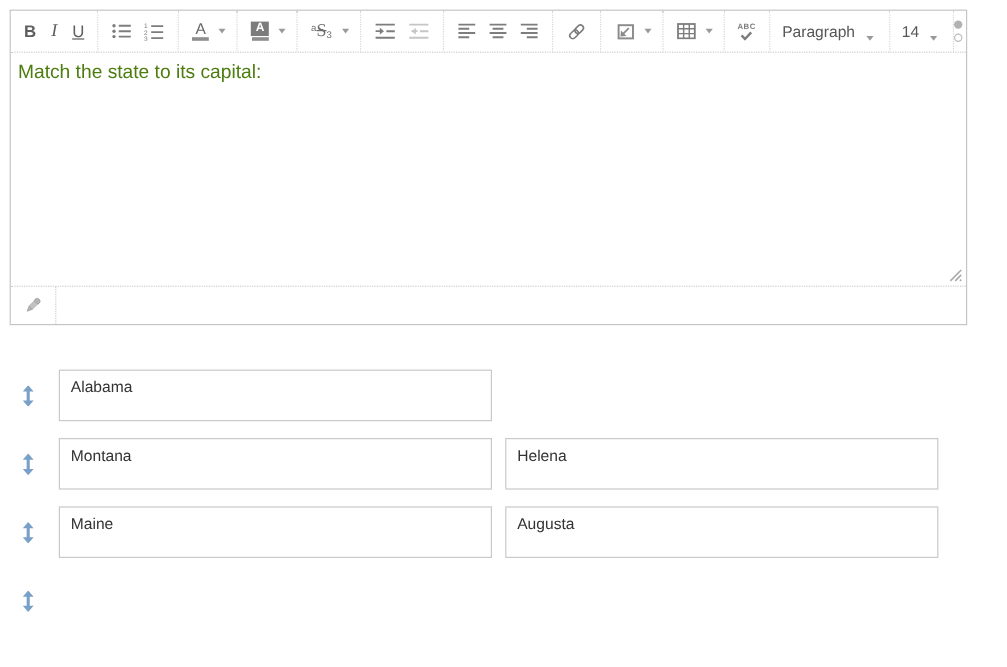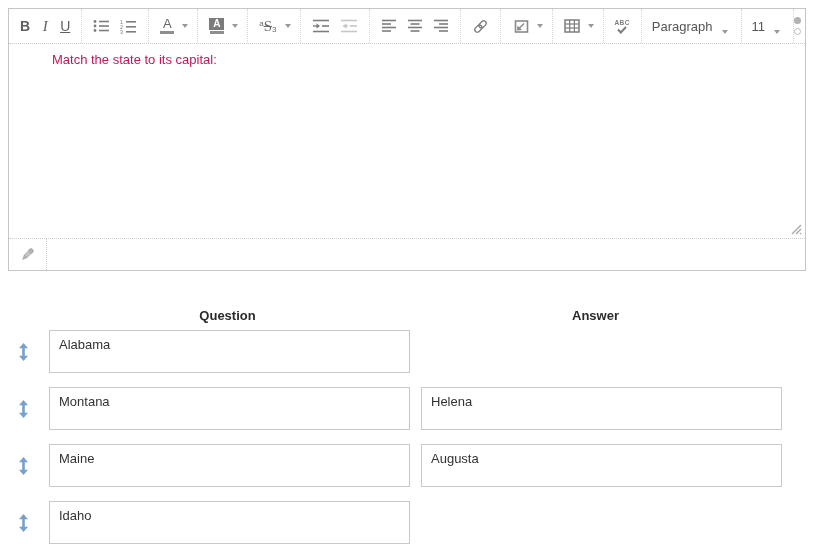--- a/index.html
+++ b/index.html
@@ -55,21 +55,21 @@
   .tb-spacer { flex:1; }
   .tb-dots {
     display:flex; flex-direction:column; justify-content:center; align-items:center;
     gap:4px; padding:0 12px 0 0;
   }
   .dot-filled { width:7px; height:7px; border-radius:50%; background:#b2b2b2; }
   .dot-hollow { width:7px; height:7px; border-radius:50%; border:1px solid #bcbcbc; background:#fff; }
 
   .content {
     position:relative; height:194px; padding:8px 6px;
-    font-size:13px; color:#be185d; cursor:text;margin-left:37px;
+    font-size:16px; color:#4d7c0f; cursor:text;
   }
   .resize-handle { position:absolute; right:2px; bottom:2px; cursor:nwse-resize; }
 
   .statusbar { display:flex; height:32px; border-top:1px dotted #cccccc; }
   .path-cell {
     width:38px; border-right:1px dotted #cccccc;
     display:flex; align-items:center; justify-content:center;
   }
 
   
@@ -279,21 +279,21 @@
 
     <div class="tb-group">
       <div class="tb-select">
         <span class="lbl">Paragraph</span>
         <span class="caret"></span>
       </div>
     </div>
 
     <div class="tb-group">
       <div class="tb-select">
-        <span class="lbl">11</span>
+        <span class="lbl">14</span>
         <span class="caret"></span>
       </div>
     </div>
 
     <div class="tb-spacer"></div>
 
     <div class="tb-dots">
       <span class="dot-filled"></span>
       <span class="dot-hollow"></span>
     </div>
@@ -320,26 +320,20 @@
             <path d="M6.6 11.2 L8.5 15.4 L10.4 11.2 Z" fill="#b4b4b4" stroke="#a0a0a0" stroke-width="0.6"></path>
           </g>
         </svg>
       </span>
     </div>
   </div>
 </div>
 
 <div class="matching">
 
-  <div class="headers">
-    <div class="col-spacer"></div>
-    <div class="col-head">Question</div>
-    <div class="col-gap"></div>
-    <div class="col-head">Answer</div>
-  </div>
 
   <div class="match-row">
     <div class="handle-cell">
       <span>
         <svg width="13" height="18" viewBox="0 0 13 18">
           <line x1="6.5" y1="4" x2="6.5" y2="14" stroke="#78a0c8" stroke-width="2.6"></line>
           <path d="M6.5 0 L11 5.2 L2 5.2 Z" fill="#78a0c8"></path>
           <path d="M6.5 18 L2 12.8 L11 12.8 Z" fill="#78a0c8"></path>
         </svg>
       </span>
@@ -381,17 +375,16 @@
   <div class="match-row">
     <div class="handle-cell">
       <span>
         <svg width="13" height="18" viewBox="0 0 13 18">
           <line x1="6.5" y1="4" x2="6.5" y2="14" stroke="#78a0c8" stroke-width="2.6"></line>
           <path d="M6.5 0 L11 5.2 L2 5.2 Z" fill="#78a0c8"></path>
           <path d="M6.5 18 L2 12.8 L11 12.8 Z" fill="#78a0c8"></path>
         </svg>
       </span>
     </div>
-    <textarea class="match-input" style="">Idaho</textarea>
     <div class="col-gap"></div>
   </div>
 
 </div>
 
 </body></html>

